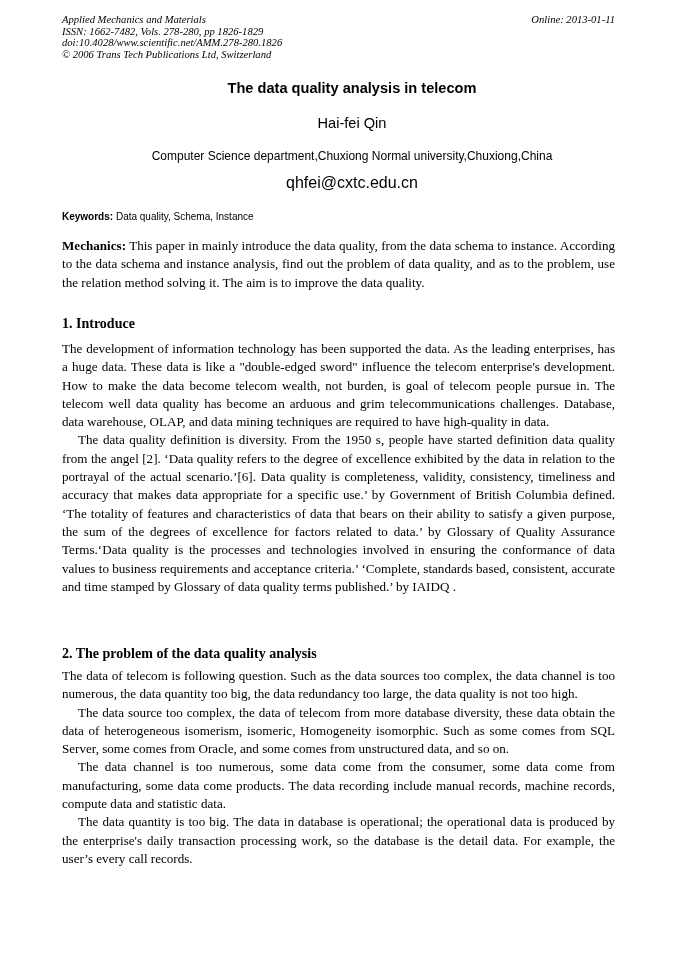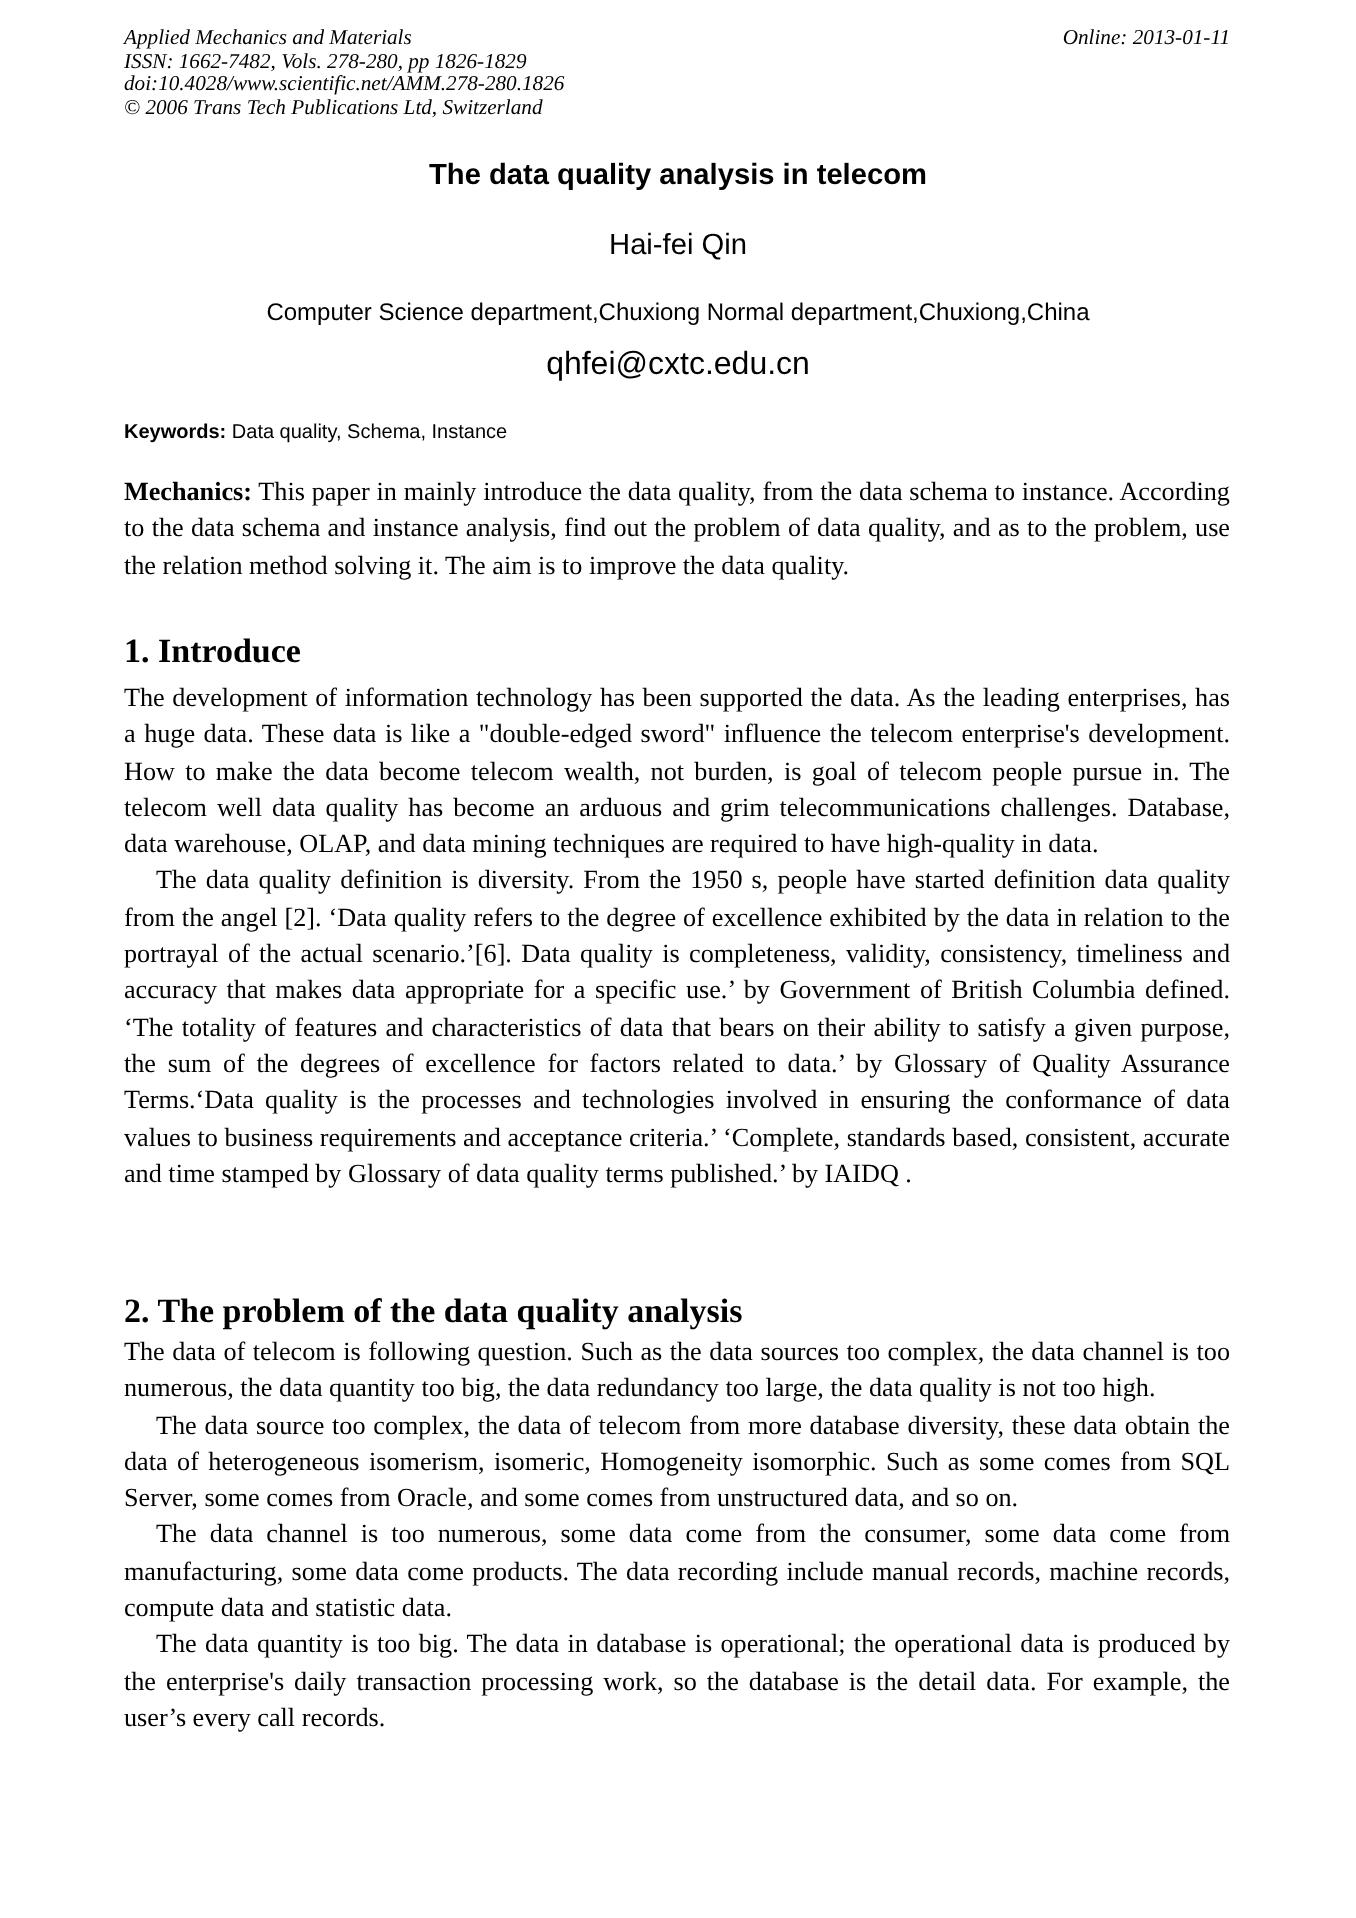--- a/index.html
+++ b/index.html
@@ -1,47 +1,47 @@
 <!DOCTYPE html>
 <html><head>
 <meta charset="utf-8">
 <style>
   html, body { margin:0; padding:0; background:#ffffff; }
   body { width:678px; height:959px; position:relative; overflow:hidden; color:#000; }
   .page { position:absolute; left:0; top:0; width:678px; height:790px; }
   .meta { position:absolute; left:62px; top:14px; font-family:"Liberation Serif", serif; font-style:italic; font-size:10.6px; line-height:11.6px; }
   .online { position:absolute; right:63px; top:14px; font-family:"Liberation Serif", serif; font-style:italic; font-size:10.6px; line-height:11.6px; }
-  .center { position:absolute; left:62px; width:554px; text-align:center; font-family:"Liberation Sans", sans-serif; }
+  .center { position:absolute; left:75px; width:554px; text-align:center; font-family:"Liberation Sans", sans-serif; }
   .title { top:80px; font-weight:bold; font-size:14.6px; }
   .author { top:115px; font-size:14.6px; }
   .affil { top:149px; font-size:12px; }
   .email { top:174px; font-size:16px; }
   .keywords { position:absolute; left:62px; top:211px; font-family:"Liberation Sans", sans-serif; font-size:10px; }
   .keywords b { font-weight:bold; }
   .body { position:absolute; left:62px; width:553px; font-family:"Liberation Serif", serif; font-size:13.1px; line-height:18.3px; text-align:justify; }
   .body p { margin:0; }
   .indent { text-indent:16px; }
-  .h { font-weight:bold; font-family:"Liberation Serif", serif; font-size:17px; position:absolute; left:62px; }
+  .h { font-weight:bold; font-family:"Liberation Serif", serif; font-size:14px; position:absolute; left:62px; }
 </style>
 </head>
 <body>
 
 <div class="page">
 
   <div class="meta">
     <div>Applied Mechanics and Materials</div>
     <div>ISSN: 1662-7482, Vols. 278-280, pp 1826-1829</div>
     <div>doi:10.4028/www.scientific.net/AMM.278-280.1826</div>
     <div>© 2006 Trans Tech Publications Ltd, Switzerland</div>
   </div>
   <div class="online">Online: 2013-01-11</div>
 
   <div class="center title">The data quality analysis in telecom</div>
   <div class="center author">Hai-fei Qin</div>
-  <div class="center affil">Computer Science department,Chuxiong Normal department,Chuxiong,China</div>
+  <div class="center affil">Computer Science department,Chuxiong Normal university,Chuxiong,China</div>
   <div class="center email">qhfei@cxtc.edu.cn</div>
 
   <div class="keywords">
     <b>Keywords:</b>
     <span>Data quality, Schema, Instance</span>
   </div>
 
   <div class="body" style="top:237px;">
     <p><b>Mechanics:</b>
     <span>This paper in mainly introduce the data quality, from the data schema to instance. According to the data schema and instance analysis, find out the problem of data quality, and as to the problem, use the relation method solving it. The aim is to improve the data quality.</span></p>

